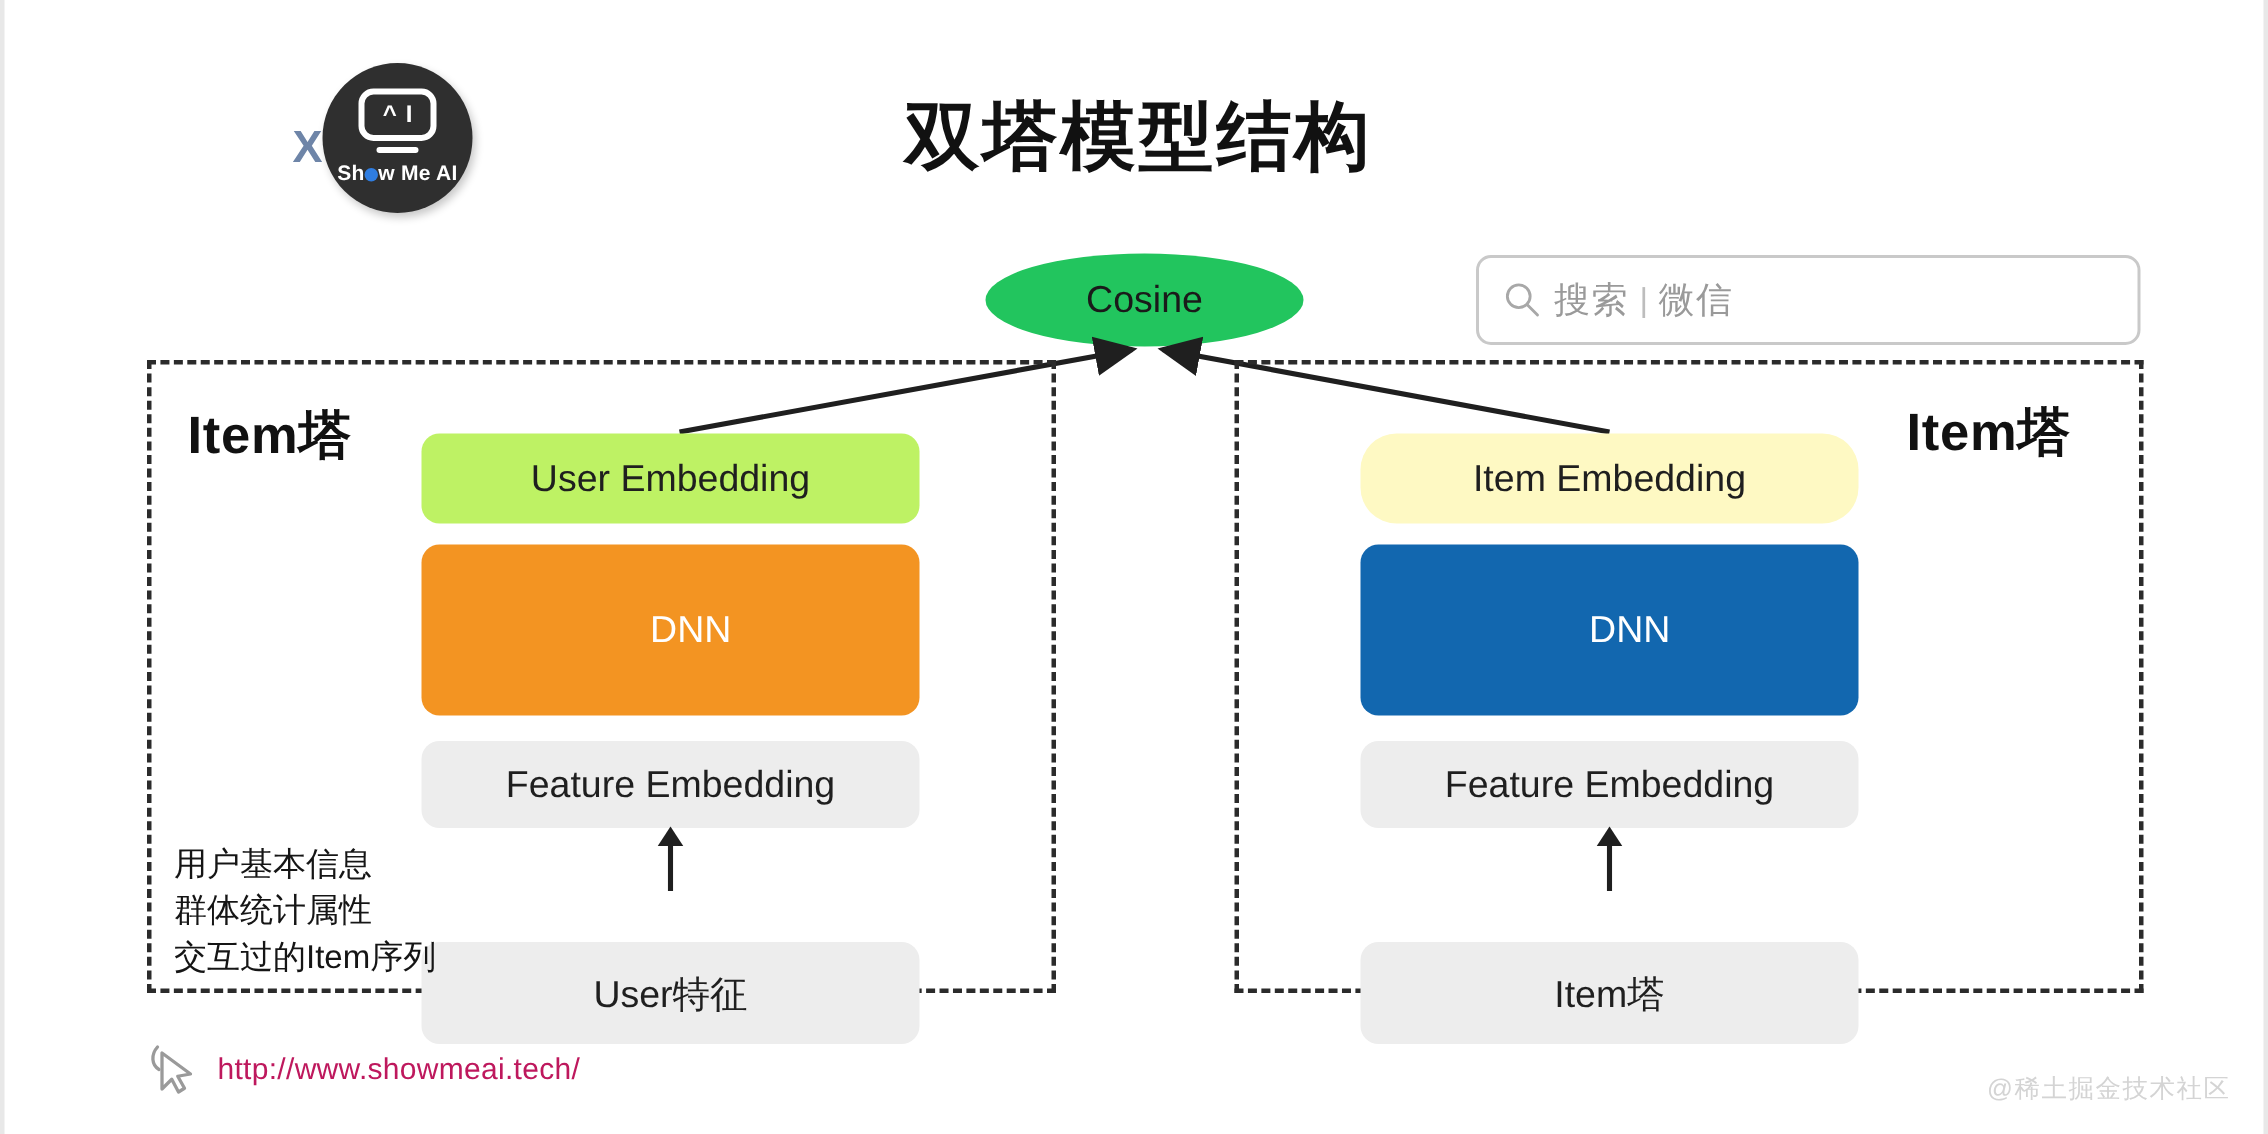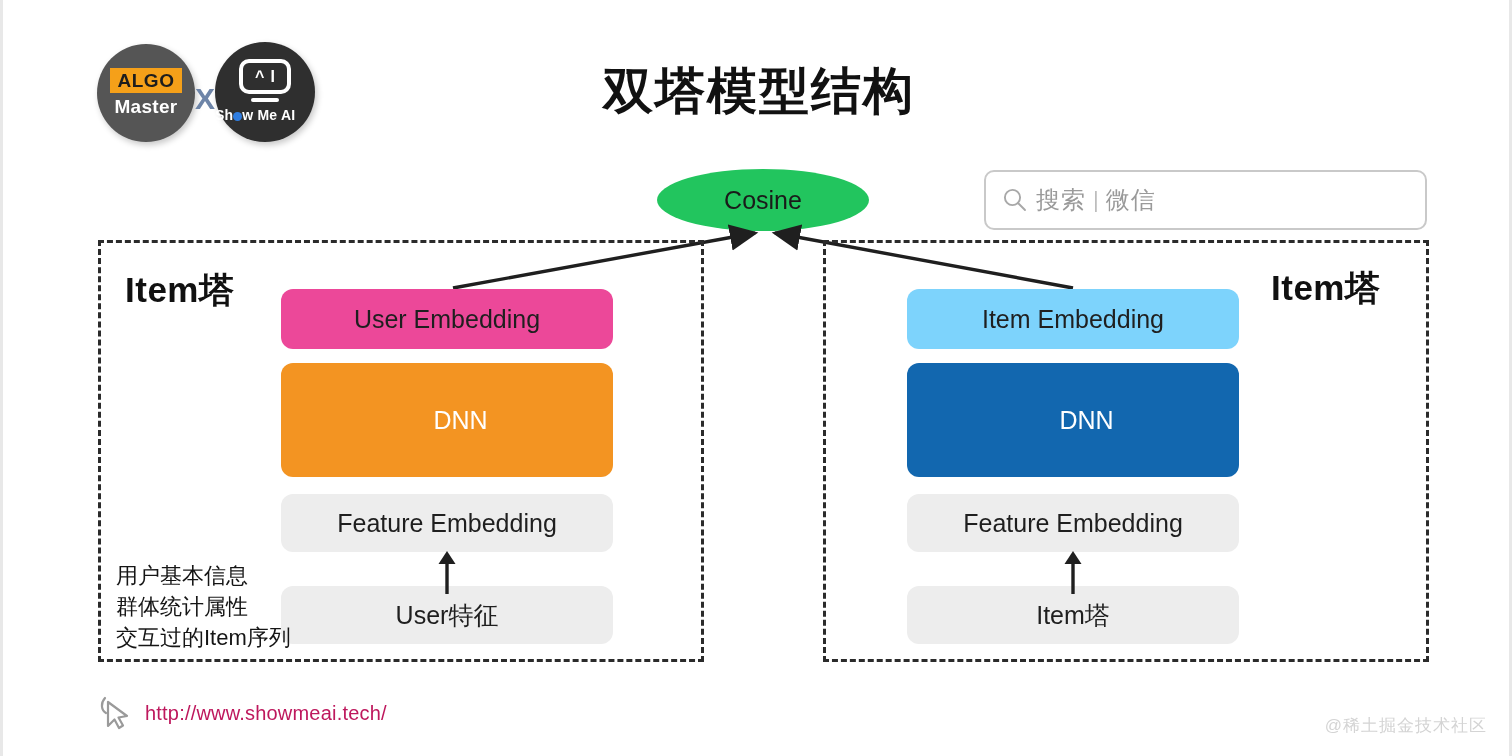--- a/index.html
+++ b/index.html
@@ -99,21 +99,21 @@
     width: 28px;
     height: 4px;
     background: #ffffff;
     border-radius: 2px;
   }
   .show-text {
     position: absolute;
     left: 0px;
     top: 65px;
     width: 100px;
-    text-align: left;
+    text-align: center;
     font-weight: bold;
     font-size: 14px;
     color: #ffffff;
     letter-spacing: 0.2px;
   }
   .show-dot {
     display: inline-block;
     width: 9px;
     height: 9px;
     border-radius: 50%;
@@ -227,25 +227,25 @@
     justify-content: center;
     font-size: 25px;
     box-sizing: border-box;
   }
   .col-user { left: 278px; width: 332px; }
   .col-item { left: 904px; width: 332px; }
 
   .row-embed   { top: 289px; height: 60px; }
   .row-dnn     { top: 363px; height: 114px; padding-left: 27px; }
   .row-feature { top: 494px; height: 58px; }
-  .row-raw     { top: 586px; height: 58px; }
-
-  .bx-user-embed { background: #ec4899; color: #1f1f1f; }
+  .row-raw     { top: 628px; height: 68px; }
+
+  .bx-user-embed { background: #bef264; color: #1f1f1f; }
   .bx-user-dnn   { background: #f39422; color: #ffffff; }
-  .bx-item-embed { background: #7dd3fc; color: #1f1f1f; }
+  .bx-item-embed { background: #fef9c3; color: #1f1f1f; border-radius: 24px; }
   .bx-item-dnn   { background: #1267af; color: #ffffff; }
   .bx-gray       { background: #ededed; color: #1f1f1f; }
 
   
   .up-arrow {
     position: absolute;
     width: 24px;
     height: 44px;
     top: 550px;
   }
@@ -296,24 +296,20 @@
     color: #d4d4d4;
     letter-spacing: 1px;
   }
 </style>
 </head>
 <body>
 
 <div id="slide">
 
   <div class="logo-row">
-    <div class="logo-circle logo-algo">
-      <div class="algo-badge">ALGO</div>
-      <div class="algo-master">Master</div>
-    </div>
     <div class="logo-x">X</div>
     <div class="logo-circle logo-show">
       <div class="show-screen">
         <span>^</span>
         <span>I</span>
       </div>
       <div class="show-stand"></div>
       <div class="show-text">
         <span>Sh</span><span class="show-dot"></span><span>w Me AI</span>
       </div>

